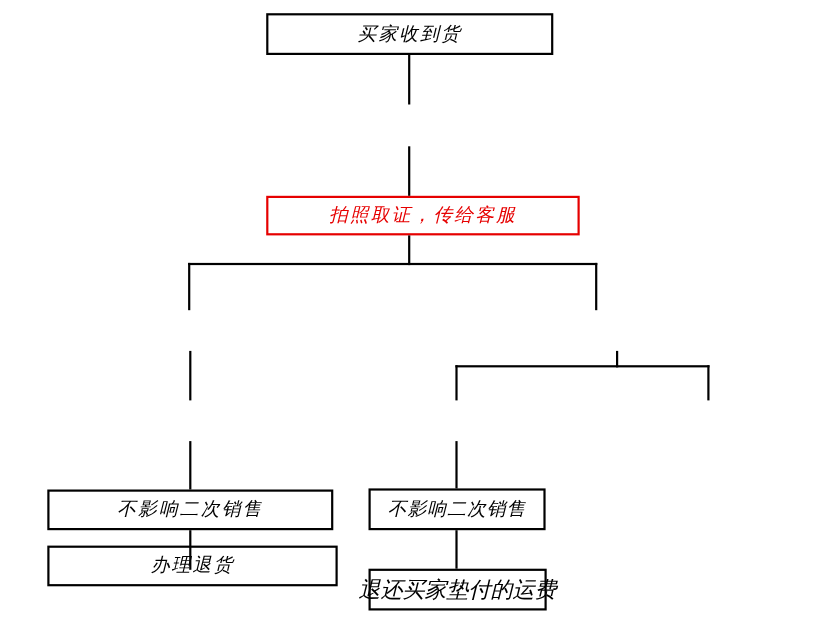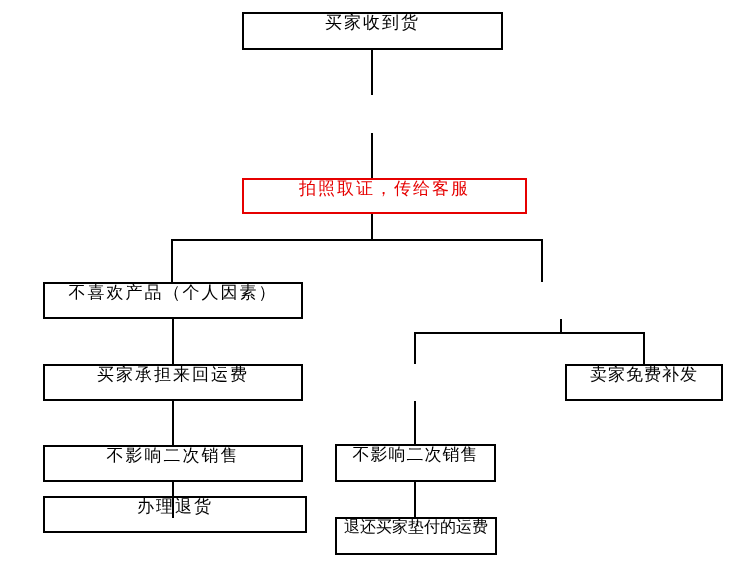--- a/index.html
+++ b/index.html
@@ -15,22 +15,24 @@
     width:750px;
     height:576px;
     background:var(--bg);
     overflow:hidden;
   }
   .node{
     position:absolute;
     border:2px solid var(--line);
     background:var(--bg);
     display:flex;
+    align-items:center;
     justify-content:center;
     text-align:center;
+    font-style:italic;
   }
   .node-label{
     font-size:17px;
     letter-spacing:2px;
     color:#000000;
     white-space:nowrap;
     line-height:1;
   }
   .node.highlight{
     border-color:var(--highlight);
@@ -52,48 +54,39 @@
 
   <div class="node" style="left:242px;top:12px;width:261px;height:38px">
     <span class="node-label">买家收到货</span>
   </div>
 
 
   <div class="node highlight" style="left:242px;top:178px;width:285px;height:36px">
     <span class="node-label">拍照取证，传给客服</span>
   </div>
 
-  <div class="node" style="left:43px;top:282px;width:260px;height:37px">
-    <span class="node-label">不喜欢产品（个人因素）</span>
-  </div>
 
 
-  <div class="node" style="left:43px;top:364px;width:260px;height:37px">
-    <span class="node-label">买家承担来回运费</span>
-  </div>
 
 
-  <div class="node" style="left:565px;top:364px;width:158px;height:37px">
-    <span class="node-label" style="letter-spacing:1px">卖家免费补发</span>
-  </div>
 
   <div class="node" style="left:43px;top:445px;width:260px;height:37px">
     <span class="node-label">不影响二次销售</span>
   </div>
 
   <div class="node" style="left:335px;top:444px;width:161px;height:38px">
     <span class="node-label" style="letter-spacing:1px">不影响二次销售</span>
   </div>
 
   <div class="node" style="left:43px;top:496px;width:264px;height:37px">
     <span class="node-label">办理退货</span>
   </div>
 
   <div class="node" style="left:335px;top:517px;width:162px;height:38px">
-    <span class="node-label" style="letter-spacing:0px;font-size:16px">退还买家垫付的运费</span>
+    <span class="node-label" style="letter-spacing:0px;font-size:20px">退还买家垫付的运费</span>
   </div>
 
   <div class="line v" style="left:371px;top:50px;height:45px"></div>
   <div class="line v" style="left:371px;top:133px;height:45px"></div>
 
   <div class="line v" style="left:371px;top:214px;height:27px"></div>
   <div class="line h" style="left:171px;top:239px;width:372px"></div>
   <div class="line v" style="left:171px;top:239px;height:43px"></div>
   <div class="line v" style="left:541px;top:239px;height:43px"></div>
 

